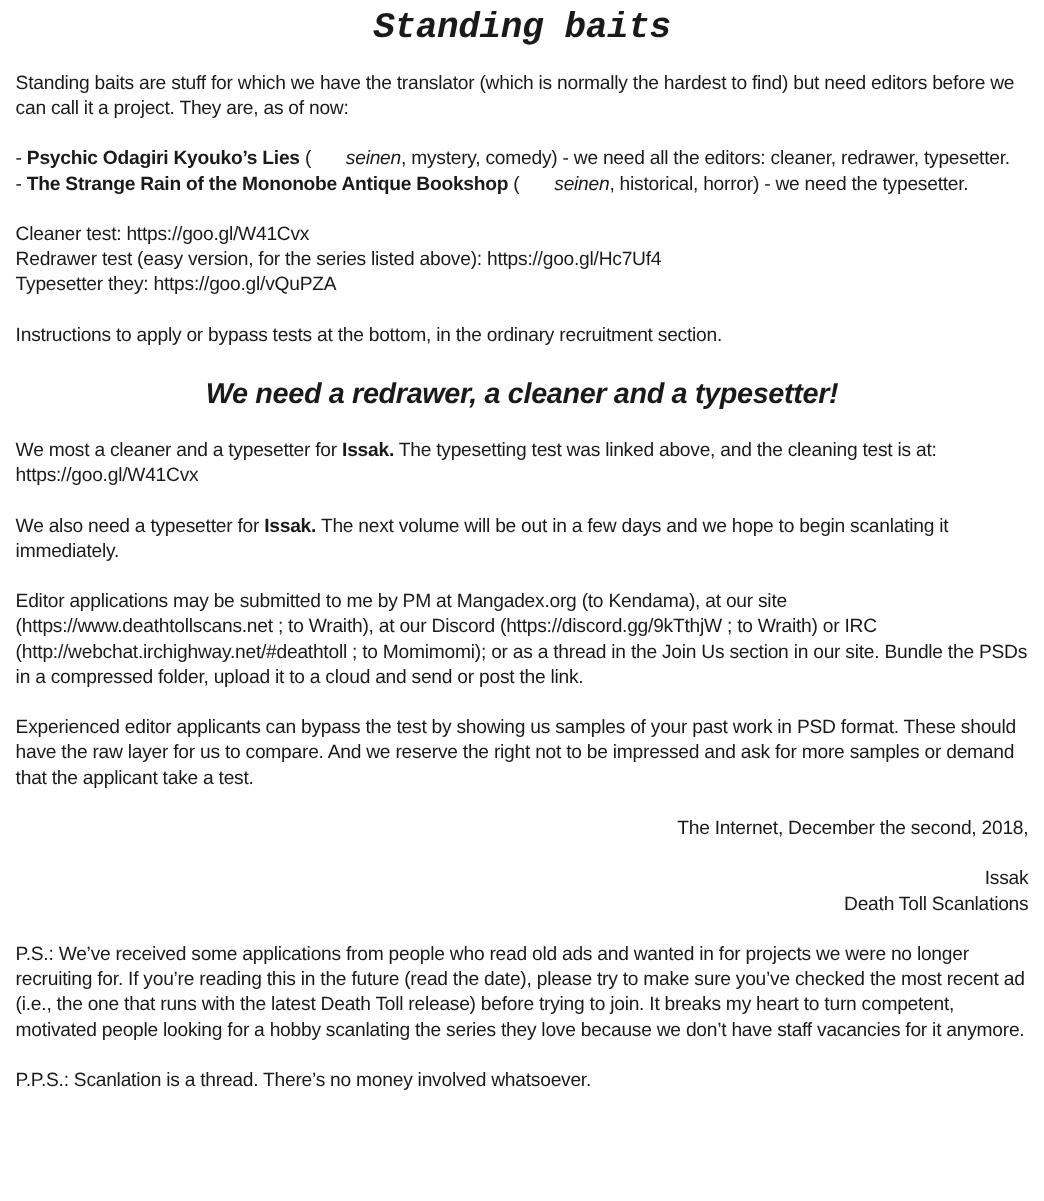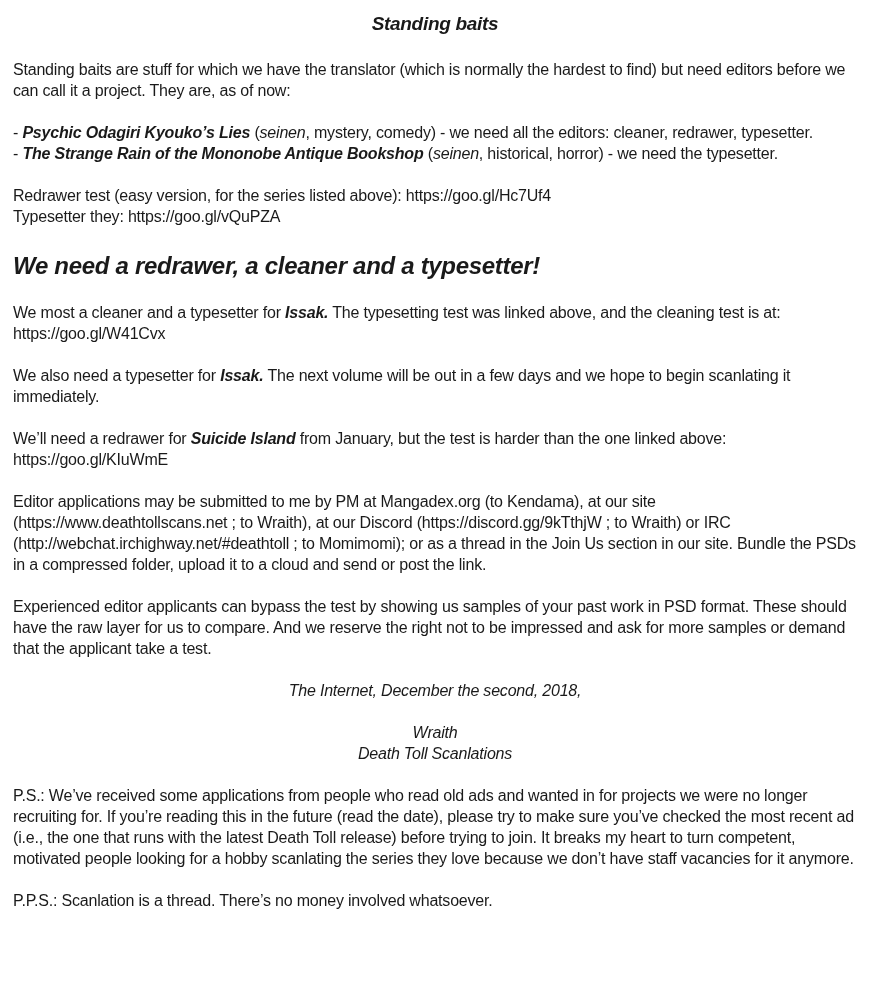--- a/index.html
+++ b/index.html
@@ -14,93 +14,94 @@
     padding: 8px 13px 10px 13px;
     background: #ffffff;
     color: #1a1a1a;
     font-family: "Liberation Sans", "DejaVu Sans", sans-serif;
     font-size: 16px;
     line-height: 21px;
     letter-spacing: -0.2px;
   }
   .h1 {
     text-align: center;
-    font-size: 19px;
+    font-size: 30px;
     line-height: 28px;
     font-weight: bold;
     font-style: italic;
     margin: 2px 0 0 0;
     letter-spacing: -0.3px;
+    font-family: Liberation Mono, monospace;
   }
   .h2 {
-    text-align: left;
+    text-align: center;
     font-size: 24px;
     line-height: 30px;
     font-weight: bold;
     font-style: italic;
     margin: 24px 0 0 0;
     letter-spacing: -0.3px;
   }
   p, .block {
     margin: 21px 0;
   }
   .line {
     margin: 0;
   }
   .bi {
     font-weight: bold;
-    font-style: italic;
   }
   .i {
     font-style: italic;
+    margin-left: 29px;
   }
   .right {
-    text-align: center;
-    font-style: italic;
+    text-align: right;
   }
   .sig {
     margin-top: 21px;
   }
 </style>
 </head>
 <body>
 
 <div class="page">
 
   <div class="h1">Standing baits</div>
 
   <p>Standing baits are stuff for which we have the translator (which is normally the hardest to find) but need editors before we can call it a project. They are, as of now:</p>
 
   <div class="block">
     <div class="line"><span>- </span><span class="bi">Psychic Odagiri Kyouko’s Lies</span><span> (</span><span class="i">seinen</span><span>, mystery, comedy) - we need all the editors: cleaner, redrawer, typesetter.</span></div>
     <div class="line"><span>- </span><span class="bi">The Strange Rain of the Mononobe Antique Bookshop</span><span> (</span><span class="i">seinen</span><span>, historical, horror) - we need the typesetter.</span></div>
   </div>
 
   <div class="block">
+    <div class="line">Cleaner test: https://goo.gl/W41Cvx</div>
     <div class="line">Redrawer test (easy version, for the series listed above): https://goo.gl/Hc7Uf4</div>
     <div class="line">Typesetter they: https://goo.gl/vQuPZA</div>
   </div>
 
+  <p>Instructions to apply or bypass tests at the bottom, in the ordinary recruitment section.</p>
 
   <div class="h2">We need a redrawer, a cleaner and a typesetter!</div>
 
   <p><span>We most a cleaner and a typesetter for </span><span class="bi">Issak.</span><span> The typesetting test was linked above, and the cleaning test is at: https://goo.gl/W41Cvx</span></p>
 
   <p><span>We also need a typesetter for </span><span class="bi">Issak.</span><span> The next volume will be out in a few days and we hope to begin scanlating it immediately.</span></p>
 
-  <p><span>We’ll need a redrawer for </span><span class="bi">Suicide Island</span><span> from January, but the test is harder than the one linked above: https://goo.gl/KIuWmE</span></p>
 
   <p>Editor applications may be submitted to me by PM at Mangadex.org (to Kendama), at our site (https://www.deathtollscans.net ; to Wraith), at our Discord (https://discord.gg/9kTthjW ; to Wraith) or IRC (http://webchat.irchighway.net/#deathtoll ; to Momimomi); or as a thread in the Join Us section in our site. Bundle the PSDs in a compressed folder, upload it to a cloud and send or post the link.</p>
 
   <p>Experienced editor applicants can bypass the test by showing us samples of your past work in PSD format. These should have the raw layer for us to compare. And we reserve the right not to be impressed and ask for more samples or demand that the applicant take a test.</p>
 
   <p class="right">The Internet, December the second, 2018,</p>
 
   <div class="block right sig">
-    <div class="line">Wraith</div>
+    <div class="line">Issak</div>
     <div class="line">Death Toll Scanlations</div>
   </div>
 
   <p>P.S.: We’ve received some applications from people who read old ads and wanted in for projects we were no longer recruiting for. If you’re reading this in the future (read the date), please try to make sure you’ve checked the most recent ad (i.e., the one that runs with the latest Death Toll release) before trying to join. It breaks my heart to turn competent, motivated people looking for a hobby scanlating the series they love because we don’t have staff vacancies for it anymore.</p>
 
   <p>P.P.S.: Scanlation is a thread. There’s no money involved whatsoever.</p>
 
 </div>
 
 </body></html>

